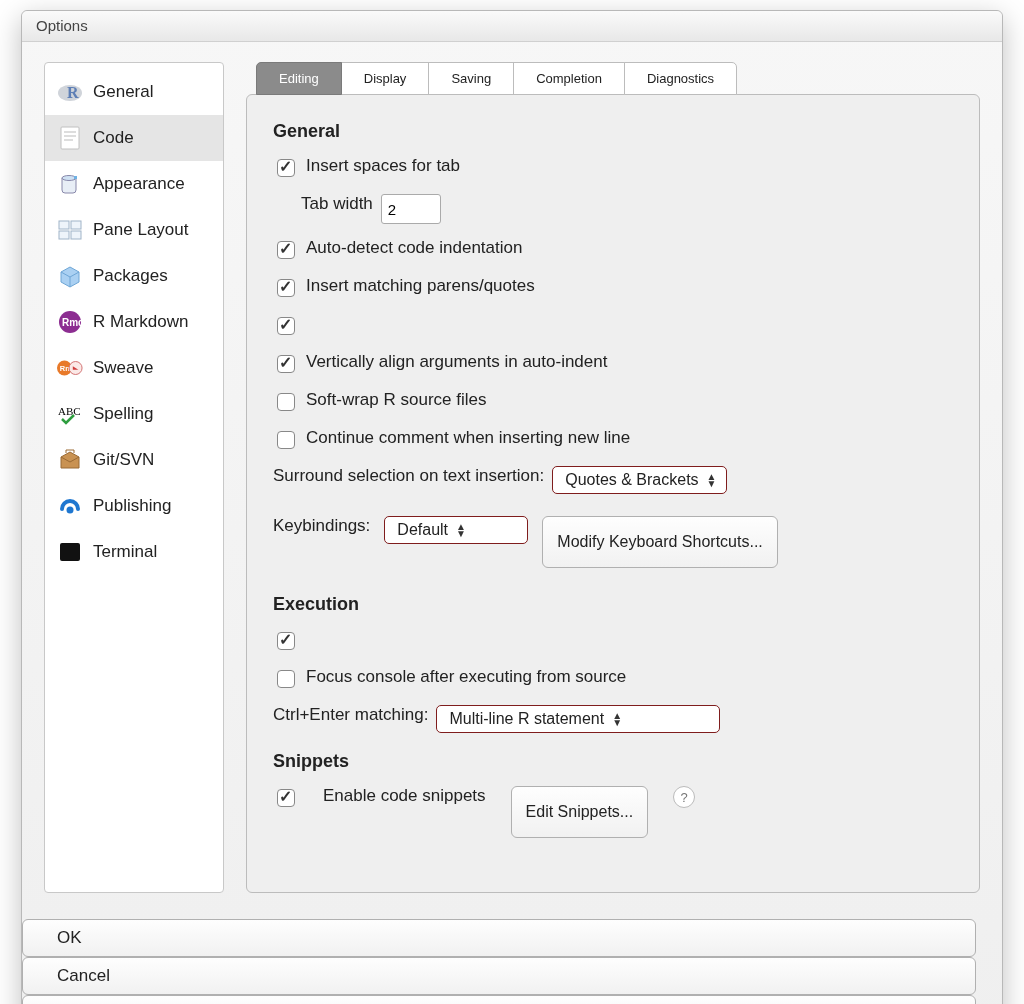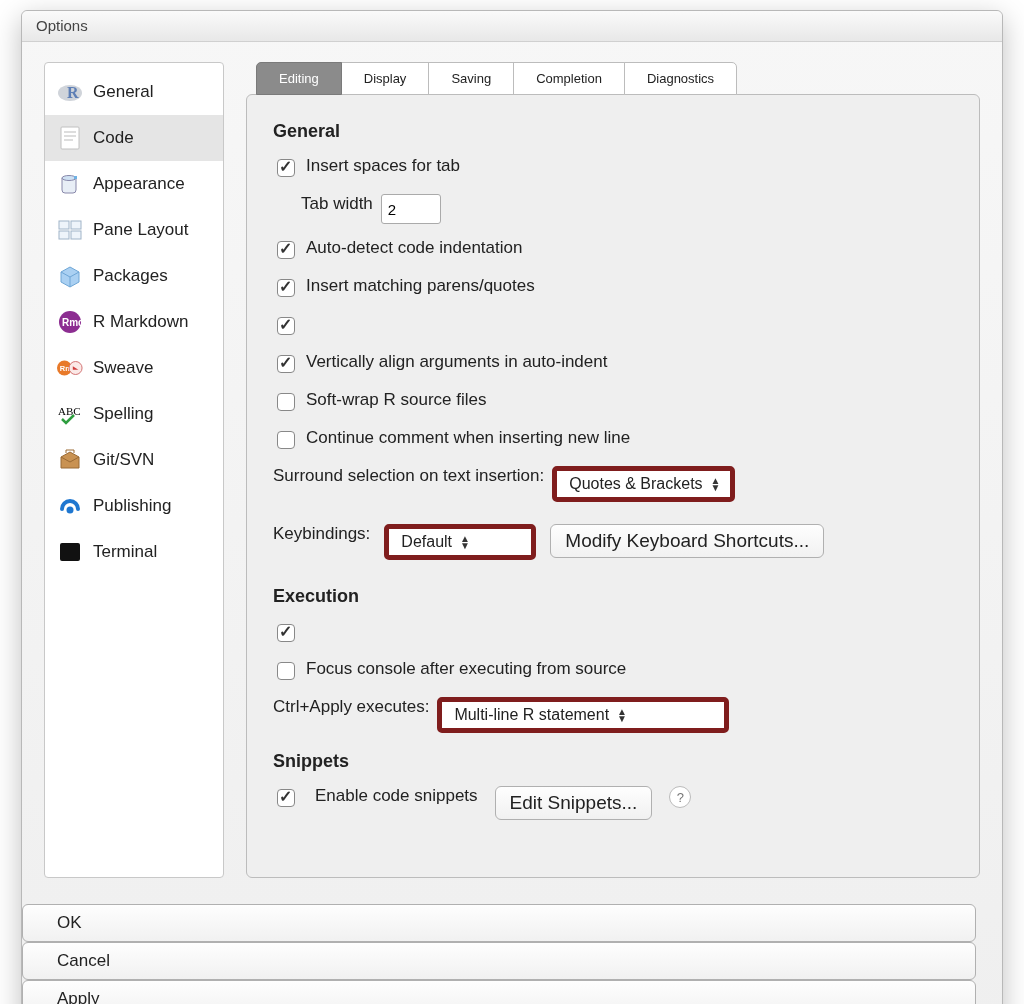--- a/index.html
+++ b/index.html
@@ -17,23 +17,23 @@
   .tab:last-child{border-radius:0 5px 0 0;}
   .tab.active{background:#8b8b8b;color:#fff;border-color:#7a7a7a;z-index:2;}
   .panel{border:1px solid #bcbcbc;border-radius:6px;margin-top:-1px;padding:22px 26px 40px 26px;background:#efefef;min-height:720px;}
   .section-title{font-weight:600;font-size:18px;margin:4px 0 14px 0;}
   .row{display:flex;align-items:flex-start;gap:8px;margin:8px 0 14px 0;font-size:17px;}
   .row.indent{margin-left:28px;}
   .row label{cursor:pointer;}
   input[type=checkbox]{width:18px;height:18px;appearance:none;border:1.5px solid #888;border-radius:4px;background:#fff;position:relative;cursor:pointer;}
   input[type=checkbox]:checked::after{content:"✓";position:absolute;top:-3px;left:1px;font-size:16px;font-weight:700;color:#333;}
   input[type=text].small{width:46px;height:24px;border:1px solid #aaa;border-radius:3px;padding:2px 6px;font-size:15px;background:#fff;}
-  .select{display:inline-flex;align-items:center;border:5px solid #7f1d1d;border-radius:5px;background:#fff;padding:4px 10px 4px 12px;font-size:16px;cursor:pointer;gap:8px;}
+  .select{display:inline-flex;align-items:center;border:1px solid #7f1d1d;border-radius:5px;background:#fff;padding:4px 10px 4px 12px;font-size:16px;cursor:pointer;gap:8px;}
   .updown{font-size:10px;line-height:7px;letter-spacing:-1px;display:inline-flex;flex-direction:column;color:#333;}
-  .btn{display:inline-flex;align-items:center;border:1px solid #b0b0b0;border-radius:6px;background:linear-gradient(#fefefe,#f1f1f1);padding:5px 14px;font-size:19px;cursor:pointer;}
+  .btn{display:inline-flex;align-items:center;border:1px solid #b0b0b0;border-radius:6px;background:linear-gradient(#fefefe,#f1f1f1);padding:16px 14px;font-size:16px;cursor:pointer;}
   .help{width:20px;height:20px;border:1px solid #bbb;border-radius:50%;display:inline-flex;align-items:center;justify-content:center;font-size:13px;color:#777;background:#fff;}
   .footer{display:flex;justify-content:flex-end;padding:16px 26px 22px 0;flex-direction:column;}
   .footer .btn{padding:8px 34px;font-size:17px;}
 </style>
 </head>
 <body>
 
 <div class="window">
   <div class="titlebar">Options</div>
 
@@ -218,33 +218,33 @@
         <div class="section-title" style="margin-top:26px;">Execution</div>
 
         <div class="row">
           <input type="checkbox" checked="" style="">
         </div>
         <div class="row">
           <input type="checkbox" style="">
           <label>Focus console after executing from source</label>
         </div>
         <div class="row">
-          <label>Ctrl+Apply executes:</label>
+          <label>Ctrl+Enter matching:</label>
           <span class="select" style="min-width:260px;">
             <span>Multi-line R statement</span>
             <span class="updown">
                 <span>▲</span>
                 <span>▼</span>
               </span>
           </span>
         </div>
 
         <div class="section-title" style="margin-top:18px;">Snippets</div>
 
-        <div class="row" style="gap:17px;">
+        <div class="row" style="gap:25px;">
           <input type="checkbox" checked="" style="">
           <label>Enable code snippets</label>
           <span class="btn">Edit Snippets...</span>
           <span class="help">?</span>
         </div>
 
       </div>
     </div>
   </div>
 

